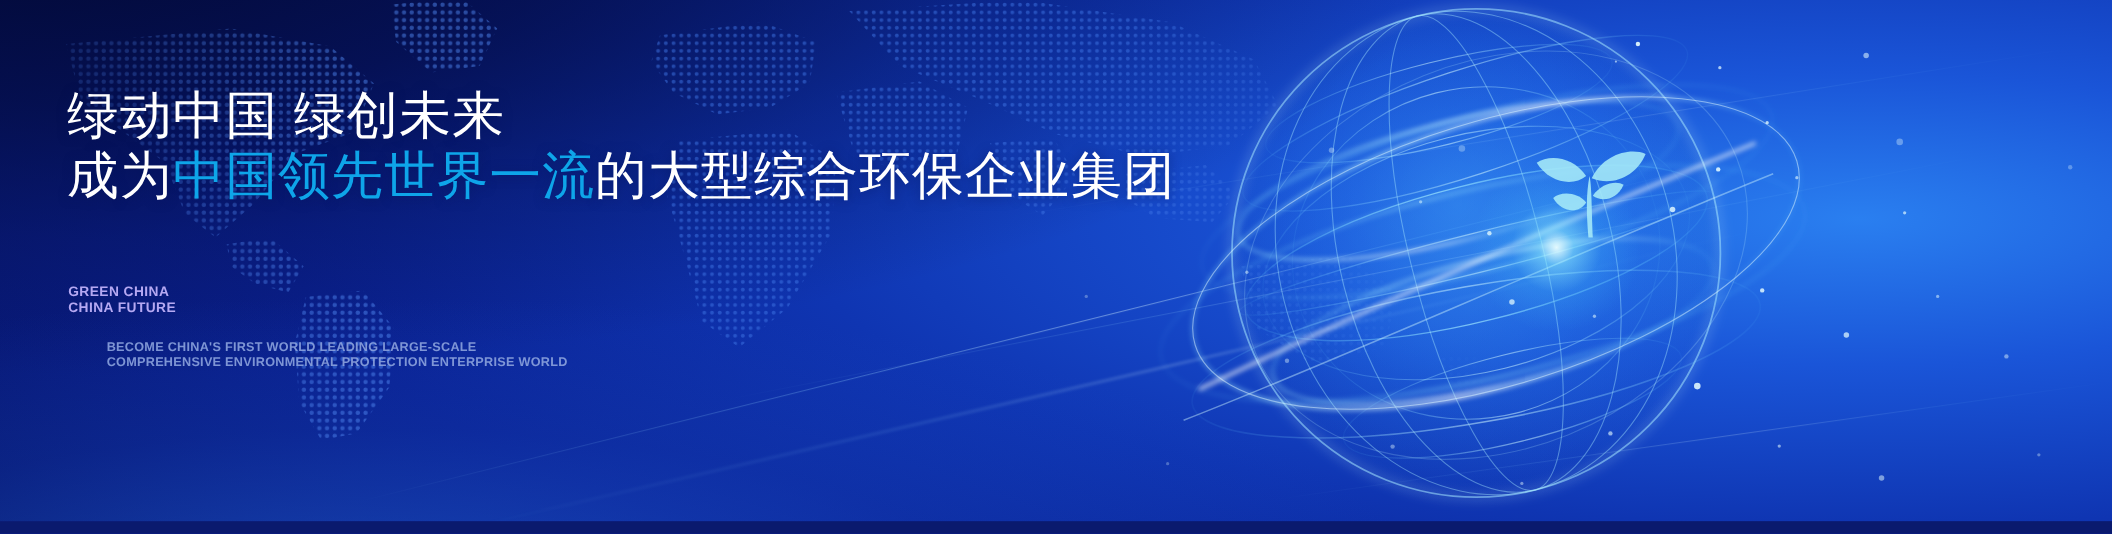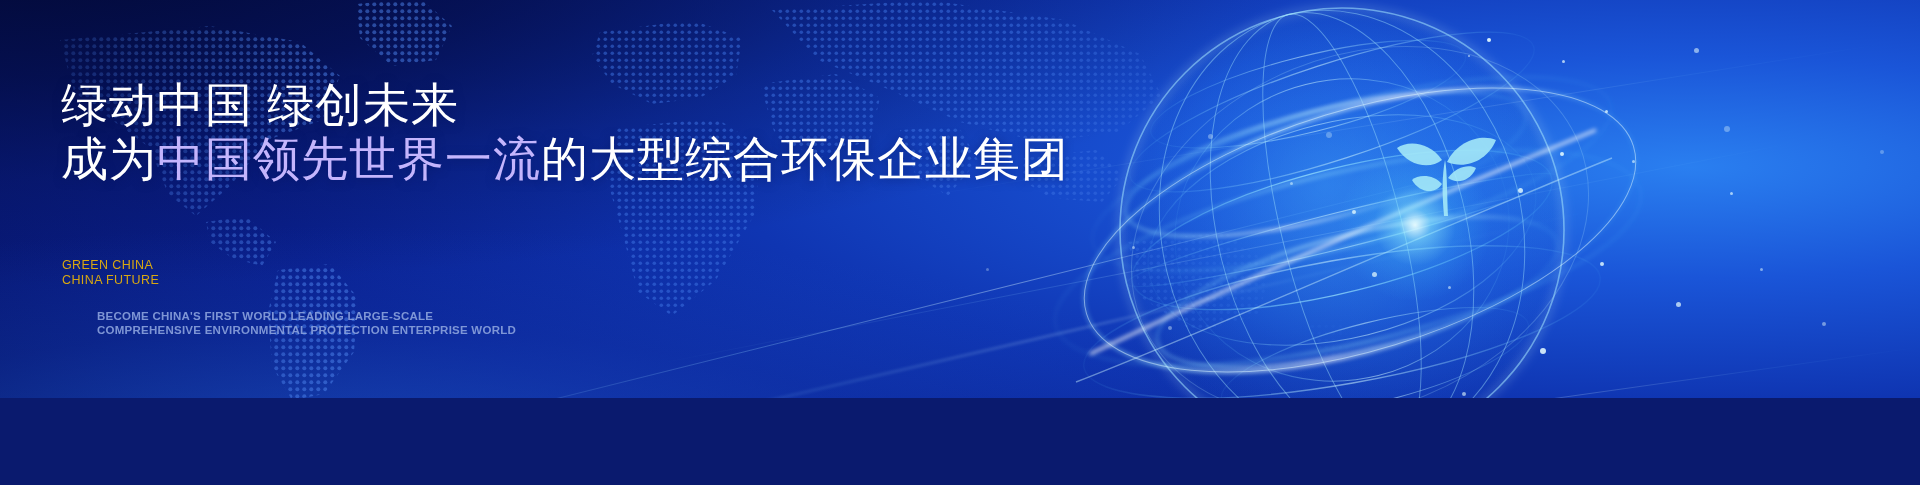--- a/index.html
+++ b/index.html
@@ -1,20 +1,20 @@
 <!DOCTYPE html>
 <html><head>
 <meta charset="utf-8">
 <style>
   html,body{margin:0;padding:0;background:#0a1a6e;}
   *{box-sizing:border-box;}
 
   .banner{
     position:relative;
-    width:1920px;height:398px;
+    width:1920px;height:474px;
     overflow:hidden;
     font-family:"Liberation Sans","DejaVu Sans",sans-serif;
     background:#0a1f86;
   }
 
   
   .bg-base{
     position:absolute;inset:0;
     background:
       radial-gradient(120% 140% at 88% 42%, #2a7ff0 0%, #1a55d8 20%, #0f35b2 42%, #0a2090 62%, #07166e 82%, #050f52 100%);
@@ -94,28 +94,28 @@
     position:absolute;left:0;top:78px;
     font-size:47px;line-height:54px;
     color:#ffffff;
     font-weight:400;
     letter-spacing:1px;
     white-space:nowrap;
     text-shadow:0 1px 10px rgba(4,20,90,.5);
   }
   .headline .l1{display:block;}
   .headline .l2{display:block;}
-  .hl-red{color:#c4b5fd;}
+  .hl-red{color:#0ea5e9;}
 
   .tagline{
     position:absolute;left:1px;top:258px;
     font-size:12.5px;line-height:15px;
-    font-weight:normal;
+    font-weight:bold;
     letter-spacing:.4px;
-    color:#eab308;
+    color:#c4b5fd;
     opacity:.92;
   }
   .tagline span{display:block;}
 
   .sub{
     position:absolute;left:1px;top:309px;
     font-size:11.5px;line-height:14px;
     font-weight:bold;
     letter-spacing:.25px;
     color:#8ba2dd;

